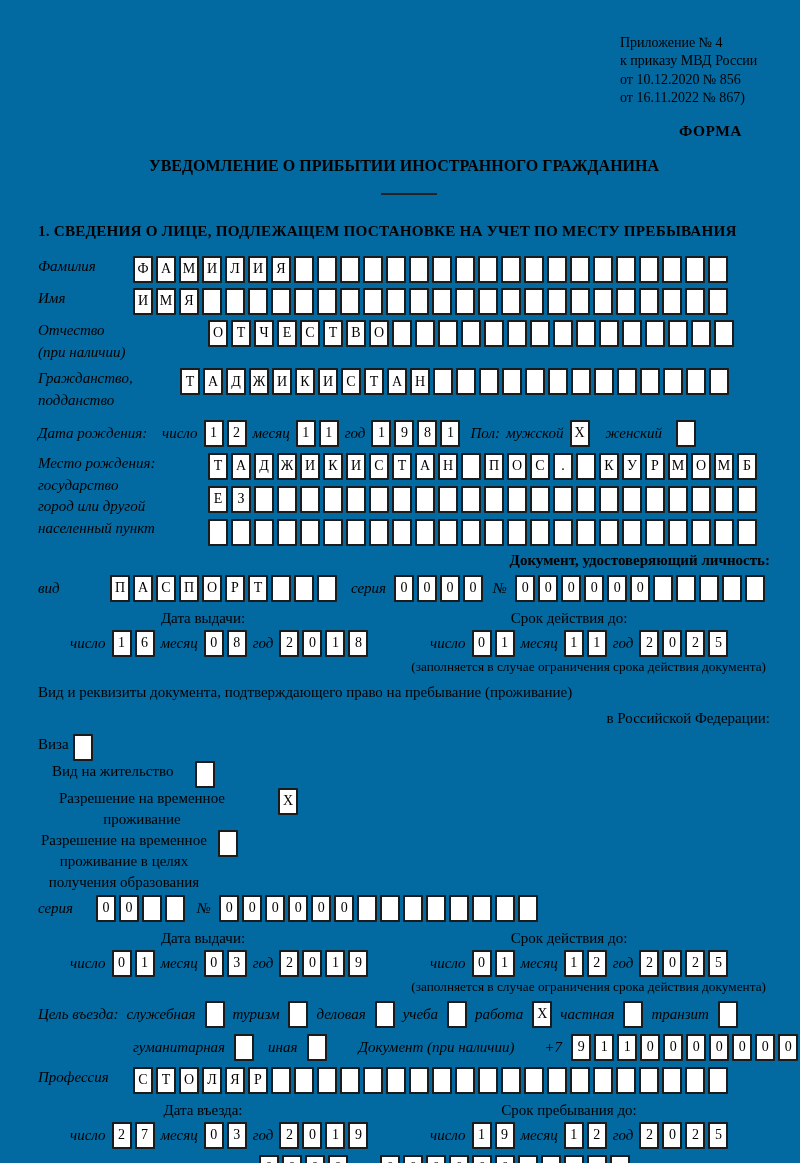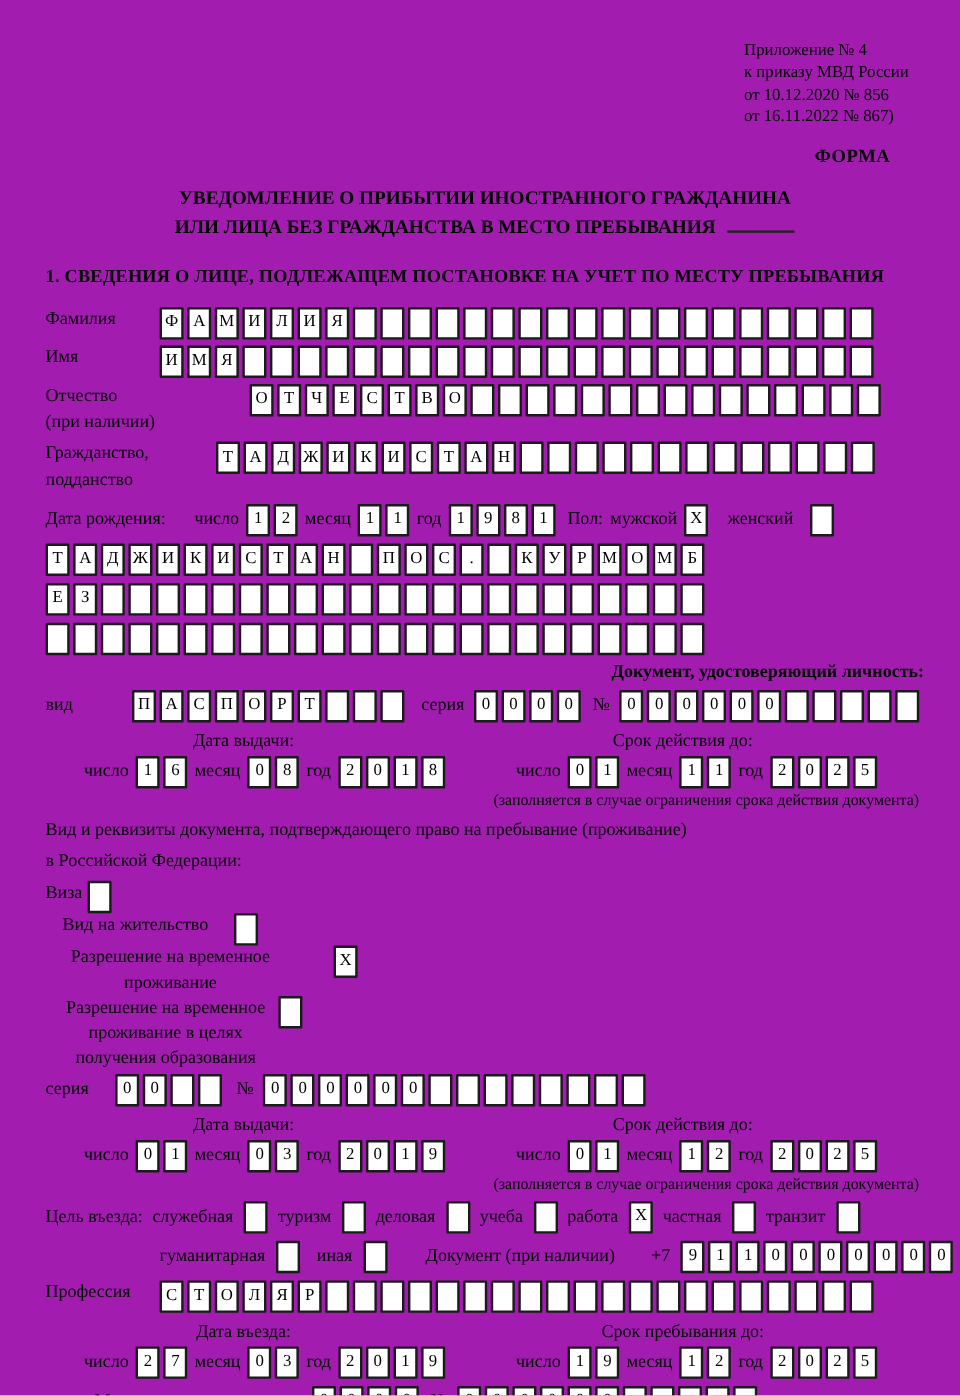--- a/index.html
+++ b/index.html
@@ -1,29 +1,29 @@
 <!DOCTYPE html>
 <html><head>
 <meta charset="utf-8">
 <style>
   html,body{margin:0;padding:0;background:#fff;}
   .page{
     width:800px;height:1163px;box-sizing:border-box;
-    padding:34px 30px 0 38px;background:#a21caf;color:#000;
+    padding:34px 30px 0 38px;background:#0369a1;color:#000;
     font-family:"Liberation Serif","DejaVu Serif",serif;
     overflow:hidden;position:relative;
   }
   .hdr{margin-left:582px;font-size:14px;line-height:1.32;}
   .hdr .ed{margin-top:6px;}
   .forma{font-size:15.5px;font-weight:bold;text-align:right;margin:14px 28px 0 0;letter-spacing:.5px;}
   .title{font-size:16px;font-weight:bold;text-align:center;line-height:1.5;margin-top:14px;}
   .title .uline{display:inline-block;width:56px;border-bottom:2px solid #222;margin-left:10px;vertical-align:baseline;}
   .sect{font-size:15.2px;font-weight:bold;margin-top:20px;letter-spacing:.2px;}
   .row{display:flex;align-items:flex-start;margin-bottom:5px;}
-  .lbl{font-size:15px;line-height:1.45;flex:none;}
+  .lbl{font-size:15px;line-height:1.45;flex:none;font-style:italic;}
   .w95{width:95px;}  .w142{width:142px;}  .w170{width:170px;}  .w125{width:127px;}
   .cells{display:flex;gap:3px;flex:none;}
   .cell{
     width:16px;height:23px;border:2px solid #1b1b1b;border-radius:1px;flex:none;
     display:flex;align-items:center;justify-content:center;
     font-size:14px;background:#fff;
   }
   .stack{display:flex;flex-direction:column;gap:6px;}
   .dg{display:flex;align-items:center;gap:4px;flex:none;}
   .dg .lbl{margin:0 2px;}
@@ -55,21 +55,21 @@
     <div>Приложение № 4</div>
     <div>к приказу МВД России</div>
     <div>от 10.12.2020 № 856</div>
     <div>от 16.11.2022 № 867)</div>
   </div>
 
   <div class="forma">ФОРМА</div>
 
   <div class="title">
     <div>УВЕДОМЛЕНИЕ О ПРИБЫТИИ ИНОСТРАННОГО ГРАЖДАНИНА</div>
-    <div><span>ИЛИ ЛИЦА БЕЗ ГРАЖДАНСТВА В МЕСТО ПРЕБЫВАНИЯ</span><span class="uline"></span></div>
+    <div><span class="uline"></span></div>
   </div>
 
   <div class="sect">1. СВЕДЕНИЯ О ЛИЦЕ, ПОДЛЕЖАЩЕМ ПОСТАНОВКЕ НА УЧЕТ ПО МЕСТУ ПРЕБЫВАНИЯ</div>
 
   <div class="row" style="margin-top:16px;">
     <div class="lbl w95">Фамилия</div>
     <div class="cells">
         <span class="cell">Ф</span>
         <span class="cell">А</span>
         <span class="cell">М</span>
@@ -222,20 +222,26 @@
     <span class="cells" style="margin-left:6px;">
         <span class="cell">X</span>
       </span>
     <span class="lbl" style="margin-left:16px;">женский</span>
     <span class="cells" style="margin-left:14px;">
         <span class="cell"></span>
       </span>
   </div>
 
   <div class="row" style="margin-top:6px;">
+    <div class="lbl w170">
+      <div>Место рождения:</div>
+      <div>государство</div>
+      <div>город или другой</div>
+      <div>населенный пункт</div>
+    </div>
     <div class="stack">
       <div class="cells">
           <span class="cell">Т</span>
           <span class="cell">А</span>
           <span class="cell">Д</span>
           <span class="cell">Ж</span>
           <span class="cell">И</span>
           <span class="cell">К</span>
           <span class="cell">И</span>
           <span class="cell">С</span>
@@ -394,42 +400,42 @@
             <span class="cell">0</span>
             <span class="cell">2</span>
             <span class="cell">5</span>
           </span>
       </span>
     </div>
   </div>
   <div class="note">(заполняется в случае ограничения срока действия документа)</div>
 
   <div class="plain">Вид и реквизиты документа, подтверждающего право на пребывание (проживание)</div>
-  <div class="plain" style="margin-top:4px;">в Российской Федерации:</div>
+  <div class="plain" style="margin-top:4px;text-align:right;">в Российской Федерации:</div>
 
   <div class="opts">
     <div class="opt">
       <span class="olabel">Виза</span>
       <span class="cells" style="margin-left:4px;">
           <span class="cell"></span>
         </span>
     </div>
     <div class="opt" style="margin-left:14px;">
       <span class="olabel">Вид на жительство</span>
       <span class="cells" style="margin-left:22px;">
           <span class="cell"></span>
         </span>
     </div>
     <div class="opt" style="margin-left:20px;gap:44px;">
       <span class="olabel ctr" style="width:168px;">Разрешение на временное проживание</span>
       <span class="cells">
           <span class="cell">X</span>
         </span>
     </div>
-    <div class="opt" style="margin-left:14px;">
+    <div class="opt" style="">
       <span class="olabel ctr" style="width:172px;">Разрешение на временное проживание в целях получения образования</span>
       <span class="cells">
           <span class="cell"></span>
         </span>
     </div>
   </div>
 
   <div class="row" style="align-items:center;margin-top:2px;">
     <span class="lbl" style="width:58px;">серия</span>
     <span class="cells">

